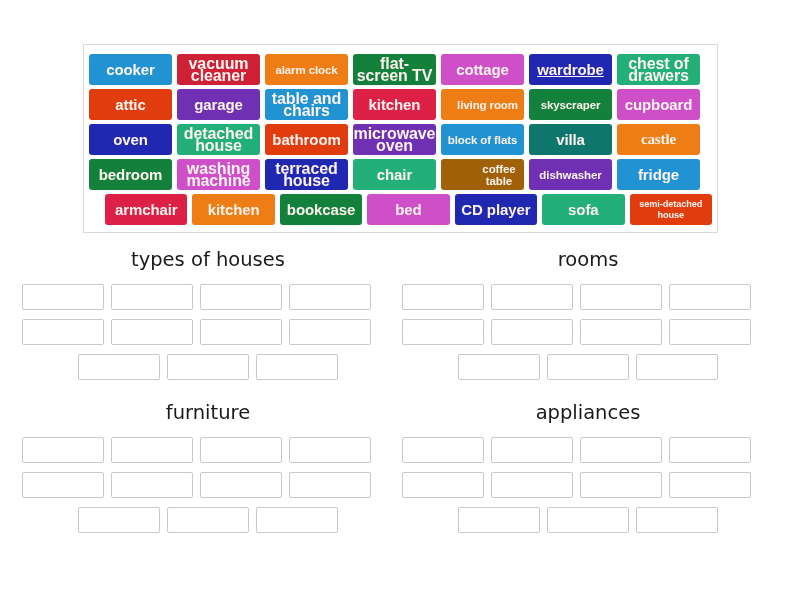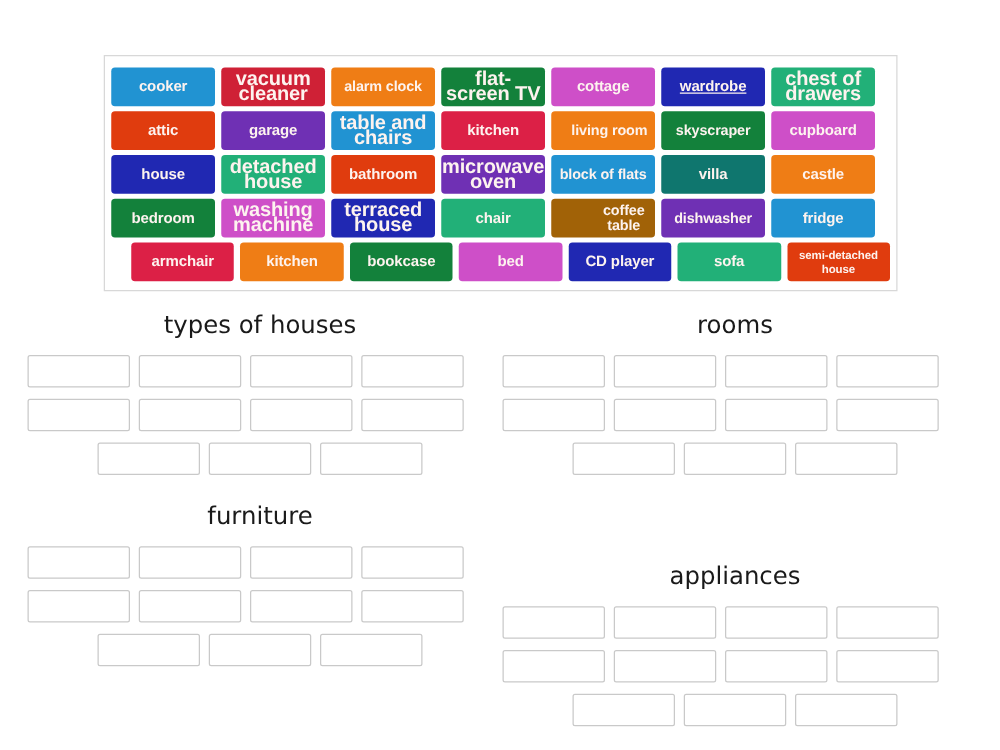--- a/index.html
+++ b/index.html
@@ -37,21 +37,21 @@
   .tile {
     width: 83px;
     height: 31px;
     border-radius: 3px;
     display: flex;
     align-items: center;
     justify-content: center;
     text-align: center;
     color: #fdf3ef;
     font-weight: bold;
-    font-size: 12px;
+    font-size: 15px;
     line-height: 13px;
     letter-spacing: -0.1px;
     padding: 0 2px;
     box-sizing: border-box;
     cursor: move;
     overflow: hidden;
     word-wrap: break-word;
   }
   .tile.small { font-size: 16px; line-height: 12px; }
   .tile.tiny  { font-size: 9.2px;  line-height: 11px; }
@@ -59,21 +59,21 @@
 
   
   .panel {
     position: absolute;
     width: 372px;
     height: 150px;
   }
   #panel-0 { left: 22px;  top: 248px; }
   #panel-1 { left: 402px; top: 248px; }
   #panel-2 { left: 22px;  top: 401px; }
-  #panel-3 { left: 402px; top: 401px; margin-top: 48px; }
+  #panel-3 { left: 402px; top: 401px; }
 
   .panel-title {
     text-align: center;
     font-size: 19.5px;
     color: #1a1a1a;
     font-weight: normal;
     font-family: "DejaVu Sans", "Liberation Sans", sans-serif;
     line-height: 24px;
     margin: 0 0 12px 0;
     height: 24px;
@@ -112,27 +112,27 @@
     <div class="tile-row">
       <div class="tile" style="background: rgb(224, 60, 14);">attic</div>
       <div class="tile" style="background: rgb(111, 48, 180);">garage</div>
       <div class="tile small" style="background: rgb(33, 147, 210);">table and chairs</div>
       <div class="tile" style="background: rgb(220, 32, 70); text-align: right;">kitchen</div>
       <div class="tile med" style="background: rgb(239, 125, 21); padding-left: 12px;">living room</div>
       <div class="tile med" style="background: rgb(19, 129, 59);">skyscraper</div>
       <div class="tile" style="background: rgb(206, 79, 200);">cupboard</div>
     </div>
     <div class="tile-row">
-      <div class="tile" style="background: rgb(32, 40, 178);">house</div>
+      <div class="tile" style="background: rgb(32, 40, 178);">oven</div>
       <div class="tile small" style="background: rgb(34, 176, 120);">detached house</div>
       <div class="tile" style="background: rgb(224, 60, 14);">bathroom</div>
       <div class="tile small" style="background: rgb(111, 48, 180);">microwave oven</div>
       <div class="tile med" style="background: rgb(33, 147, 210);">block of flats</div>
       <div class="tile" style="background: #0f766e;">villa</div>
-      <div class="tile" style="background: rgb(239, 125, 21);">castle</div>
+      <div class="tile" style="background: rgb(239, 125, 21); font-family: Liberation Serif, serif;">castle</div>
     </div>
     <div class="tile-row">
       <div class="tile" style="background: rgb(19, 129, 59);">bedroom</div>
       <div class="tile small" style="background: rgb(206, 79, 200);">washing machine</div>
       <div class="tile small" style="background: rgb(32, 40, 178);">terraced house</div>
       <div class="tile" style="background: rgb(34, 176, 120);">chair</div>
       <div class="tile med" style="background: #a16207; padding-left: 35px;">coffee table</div>
       <div class="tile med" style="background: rgb(111, 48, 180);">dishwasher</div>
       <div class="tile" style="background: rgb(33, 147, 210);">fridge</div>
     </div>

